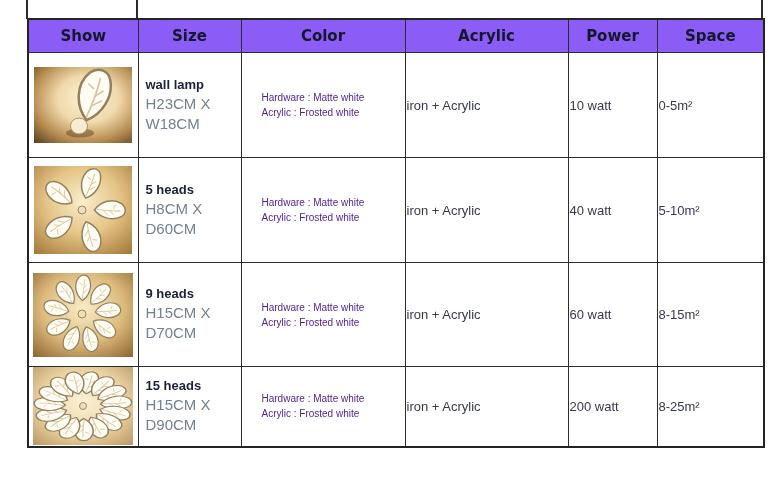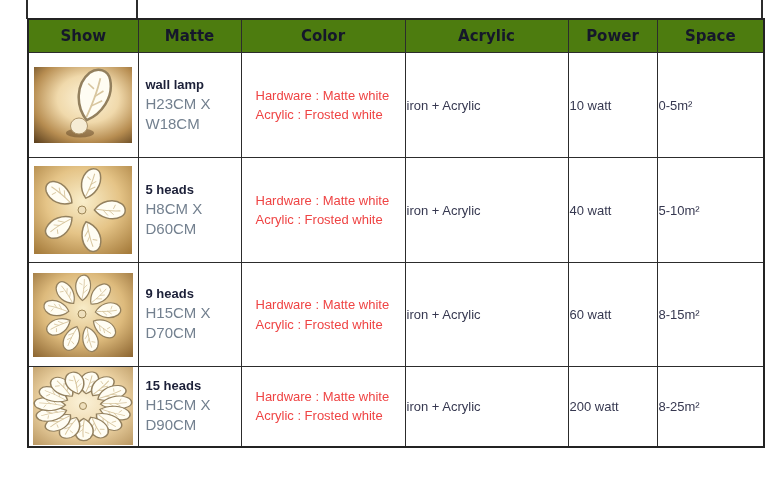--- a/index.html
+++ b/index.html
@@ -15,33 +15,33 @@
 
   table.spec {
     position:absolute; left:27px; top:18px; width:736px;
     border-collapse:collapse; table-layout:fixed;
     border:2px solid #232323;
   }
   .spec th, .spec td { border:1px solid #2c2c2c; vertical-align:middle; }
   .spec th {
     font-family:"DejaVu Sans","Liberation Sans",sans-serif;
     font-weight:bold; font-size:15px; color:#15172b;
-    height:30px; text-align:center; background:#4d7c0f;
+    height:30px; text-align:center; background:#8b5cf6;
   }
   tr.r1 { height:105px;margin-top:11px; } tr.r2 { height:105px; }
   tr.r3 { height:104px; } tr.r4 { height:80px; }
 
   td.show { text-align:center; padding:0; }
   td.show svg { display:block; margin:0 auto; }
 
   td.size { text-align:left; padding-left:7px; }
   .pname { font-weight:bold; font-size:13px; color:#1c2038; line-height:1.35; }
   .pdims { font-size:15px; color:#73808f; line-height:1.35; }
 
-  td.color { text-align:left; padding-left:14px; font-size:13px; color:#ef4444; }
+  td.color { text-align:left; padding-left:20px; font-size:10px; color:#4c1d95; }
   .cline { line-height:1.5; }
 
   td.material, td.power, td.space {
     text-align:left; font-size:13px; color:#363850;
   }
 </style>
 </head>
 <body>
 
 <svg width="0" height="0" style="position:absolute" aria-hidden="true">
@@ -63,21 +63,21 @@
     <col style="width:110px">
       <col style="width:103px">
       <col style="width:164px">
     <col style="width:163px">
       <col style="width:89px">
       <col style="width:107px">
   </colgroup>
   <thead>
     <tr>
       <th>Show</th>
-      <th>Matte</th>
+      <th>Size</th>
       <th>Color</th>
       <th>Acrylic</th>
       <th>Power</th>
       <th>Space</th>
     </tr>
   </thead>
   <tbody>
 
     <tr class="r1">
       <td class="show">

